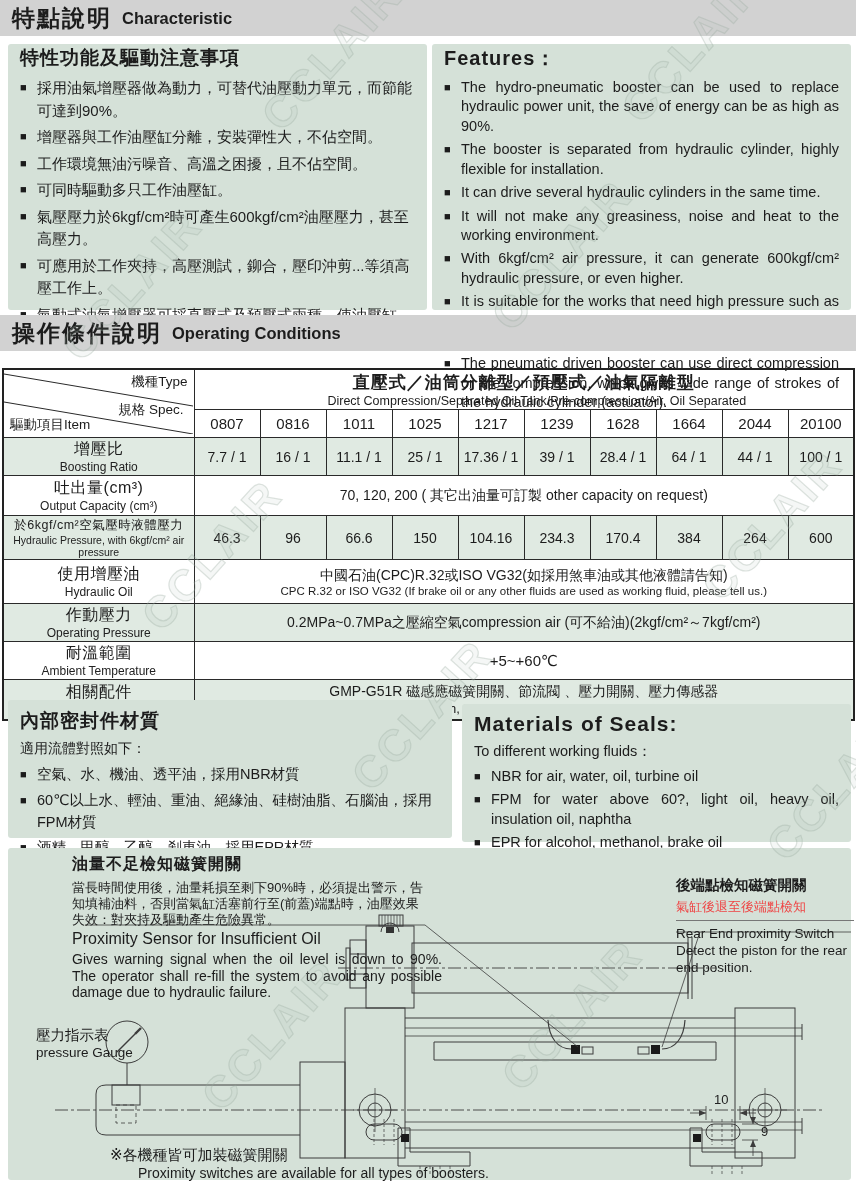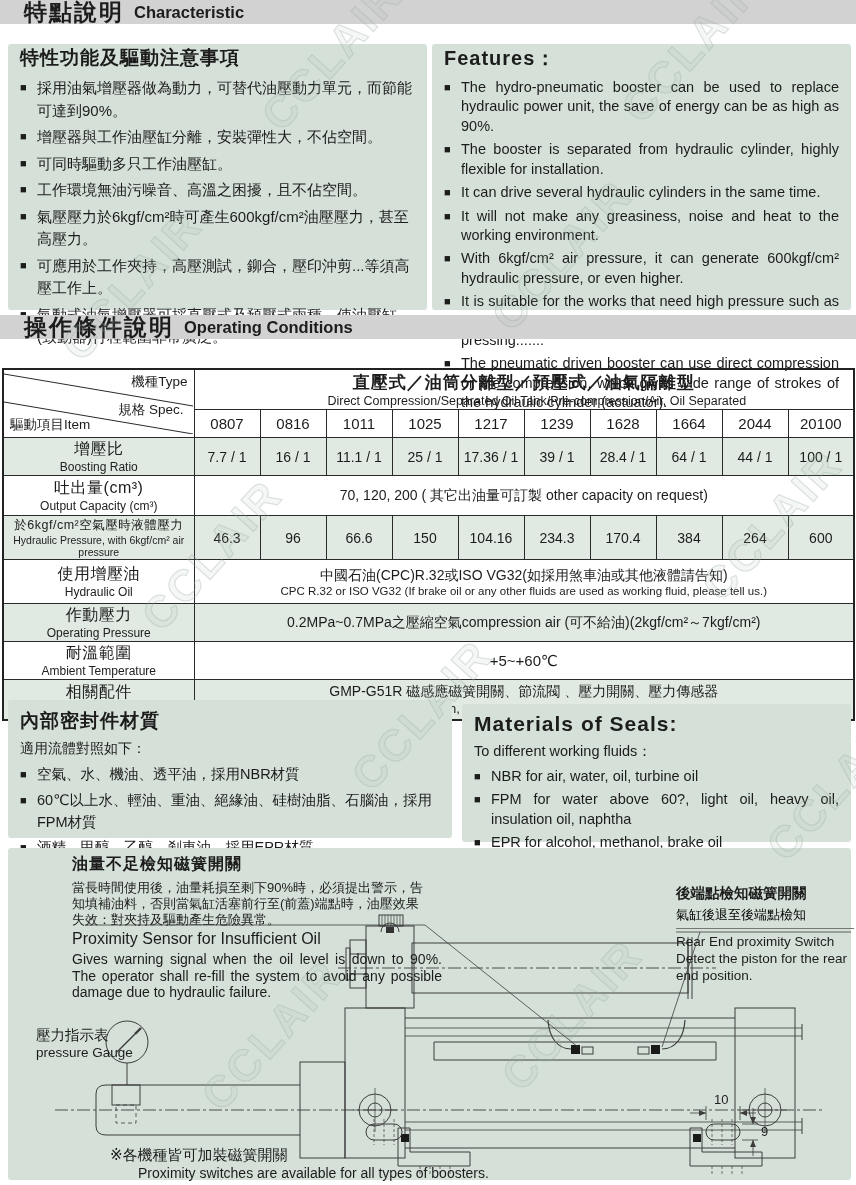--- a/index.html
+++ b/index.html
@@ -1,20 +1,20 @@
 <!DOCTYPE html>
 <html><head>
 <meta charset="utf-8">
 <style>
   html,body{margin:0;padding:0;background:#fff;}
   #page{position:relative;width:856px;height:1185px;background:#fff;overflow:hidden;
         font-family:"Liberation Sans","DejaVu Sans",sans-serif;color:#1c1c1c;}
   
-  .secbar{position:absolute;left:0;width:856px;height:24px;background:#d2d2d2;
-          display:flex;align-items:center;gap:10px;padding-left:24px;box-sizing:border-box;}
+  .secbar{position:absolute;left:0;width:856px;height:36px;background:#d2d2d2;
+          display:flex;align-items:center;gap:10px;padding-left:12px;box-sizing:border-box;}
   .secbar .zh{font-size:23px;font-weight:bold;letter-spacing:2px;}
   .secbar .en{font-size:16.5px;font-weight:bold;}
   
   .panel{position:absolute;background:#d5e1d8;border-radius:3px;box-sizing:border-box;padding:1px 12px;}
   .panel h3{margin:0 0 6px 0;font-size:19px;letter-spacing:1px;}
   .panel ul{margin:0;padding:0;list-style:none;}
   .panel li{position:relative;padding-left:17px;margin-bottom:4px;font-size:15px;line-height:1.5;}
   .panel li::before{content:"■";position:absolute;left:0;top:2px;font-size:11px;}
   .panel.eng li{font-size:14.5px;line-height:1.34;text-align:justify;}
   .panel .intro{font-size:14.5px;margin:0 0 8px 0;}
@@ -39,22 +39,22 @@
   td.corner span{position:absolute;font-size:13.5px;}
   td.corner svg{position:absolute;left:0;top:0;}
   
   .abs{position:absolute;}
   .sensorblk{width:372px;}
   .sensorblk .t{font-size:16px;font-weight:bold;letter-spacing:1px;margin:0 0 5px 0;}
   .sensorblk .b{font-size:13px;line-height:16px;margin:0;}
   .sensorblk .te{font-size:16px;margin:0 0 3px 0;}
   .sensorblk .be{font-size:14px;line-height:16.5px;margin:0;text-align:justify;}
   .rearblk{width:178px;}
-  .rearblk .t{font-size:14.5px;font-weight:bold;margin:8px 0 3px 0;}
-  .rearblk .s{font-size:13px;color:#000000;margin:0 0 4px 0;border-bottom:1px solid #777;padding-bottom:4px;}
+  .rearblk .t{font-size:14.5px;font-weight:bold;margin:0 0 3px 0;}
+  .rearblk .s{font-size:13px;color:#ef4444;margin:0 0 4px 0;border-bottom:1px solid #777;padding-bottom:4px;}
   .rearblk .e{font-size:13.5px;line-height:17px;margin:4px 0 0 0;}
   .gaugelbl .zh{font-size:14.5px;} .gaugelbl .en{font-size:13.5px;}
   .noteblk .zh{font-size:15px;} .noteblk .en{font-size:14px;margin-left:28px;}
   .dimlbl{font-size:13px;color:#222;}
   
   .wm{position:absolute;font-size:44px;font-weight:bold;letter-spacing:3px;
       transform:rotate(-48deg);color:rgba(160,178,168,0.16);
       -webkit-text-stroke:1.2px rgba(150,168,158,0.45);opacity:.7;pointer-events:none;z-index:5;}
   .blk{display:block;}
 </style>
@@ -77,22 +77,22 @@
   <div class="secbar" style="top:0">
     <span class="zh">特點說明</span>
     <span class="en">Characteristic</span>
   </div>
 
   <div class="panel" style="left:8px;top:44px;width:419px;height:266px">
     <h3>特性功能及驅動注意事項</h3>
     <ul>
       <li>採用油氣增壓器做為動力，可替代油壓動力單元，而節能可達到90%。</li>
       <li>增壓器與工作油壓缸分離，安裝彈性大，不佔空間。</li>
+      <li>工作環境無油污噪音、高溫之困擾，且不佔空間。</li>
       <li>可同時驅動多只工作油壓缸。</li>
-      <li>工作環境無油污噪音、高溫之困擾，且不佔空間。</li>
       <li>氣壓壓力於6kgf/cm²時可產生600kgf/cm²油壓壓力，甚至高壓力。</li>
       <li>可應用於工作夾持，高壓測試，鉚合，壓印沖剪...等須高壓工作上。</li>
       <li>氣動式油氣增壓器可採直壓式及預壓式兩種，使油壓缸(致動器)行程範圍非常廣泛。</li>
     </ul>
   </div>
 
   <div class="panel eng" style="left:432px;top:44px;width:419px;height:266px">
     <h3 style="font-size:20px">Features：</h3>
     <ul>
       <li>The hydro-pneumatic booster can be used to replace hydraulic power unit, the save of energy can be as high as 90%.</li>

